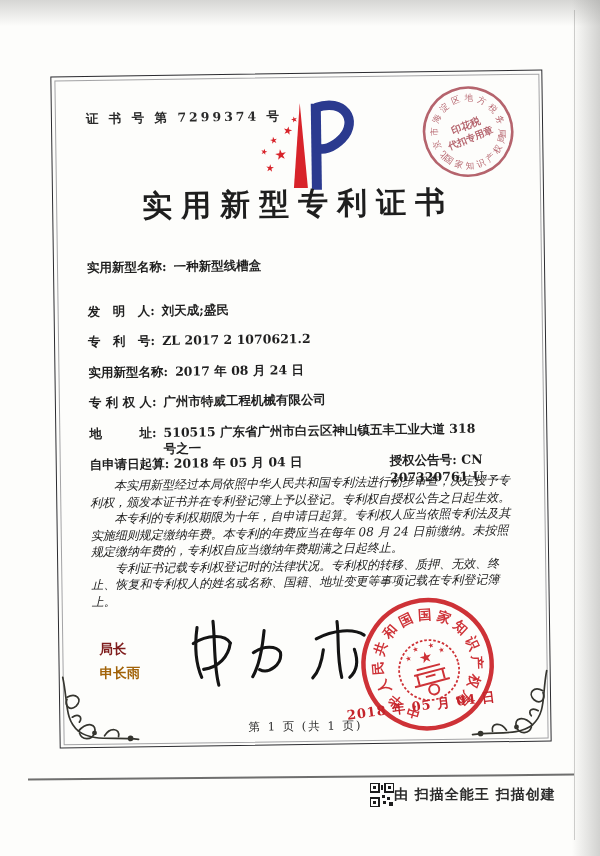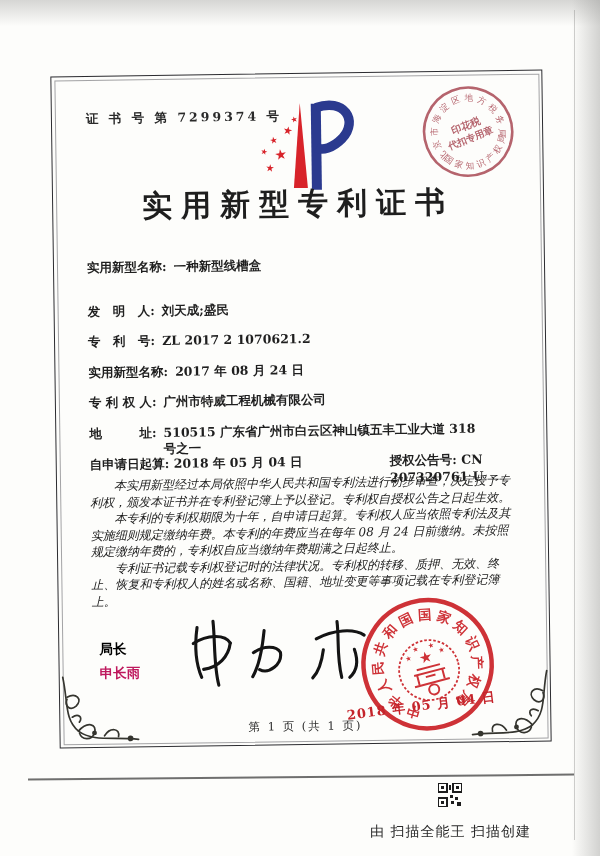--- a/index.html
+++ b/index.html
@@ -30,37 +30,37 @@
   .f1{top:183px}.f2{top:227px}.f3{top:257px}.f4{top:288px}.f5{top:318px}.f6{top:349px}
   .fgrant-l{position:absolute;left:33px;top:380px;font-size:12.5px;font-weight:600;color:#1f1f1f;}
   .fgrant-r{position:absolute;left:333px;top:380px;font-size:12.5px;font-weight:600;color:#1f1f1f;}
   .glabel{white-space:pre;}
   
   .paras{position:absolute;left:33px;top:401px;width:428px;font-size:12px;line-height:16.5px;
          font-style:italic;color:#1b1b1b;}
   .paras p{margin:0;text-indent:2em;}
   
   .dir-title{position:absolute;left:40px;top:564px;font-size:13.5px;font-weight:700;
-             font-family:Liberation Serif, serif;color:#000000;}
+             font-family:Liberation Serif, serif;color:#7f1d1d;}
   .dir-name{position:absolute;left:40px;top:588px;font-size:13.5px;font-weight:700;
-             font-family:"DejaVu Sans","Liberation Sans",sans-serif;color:#be185d;}
+             font-family:"DejaVu Sans","Liberation Sans",sans-serif;color:#a16207;}
   .sig{position:absolute;left:108px;top:538px;}
   
   .office-seal{position:absolute;left:296px;top:520px;transform:rotate(-14deg);opacity:.93;}
   .seal-date{position:absolute;left:286px;top:622px;width:200px;font-size:13px;font-weight:700;
              color:#c5242b;letter-spacing:1px;transform:rotate(-6.5deg);}
   .page-footer{position:absolute;left:0;top:645px;width:100%;text-align:center;font-size:11.5px;
                letter-spacing:2px;color:#2d2d2d;}
   .orn{position:absolute;bottom:-2px;}
   .orn-l{left:-2px;}
   .orn-r{right:-2px;transform:scaleX(-1);}
   
-  .scan-note{position:absolute;left:370px;top:783px;display:flex;align-items:center;gap:16px;
-             font-family:"DejaVu Sans","Liberation Sans",sans-serif;font-size:14px;font-weight:400;
-             letter-spacing:1px;color:#2b2b2b;flex-direction:column;}
+  .scan-note{position:absolute;left:370px;top:783px;display:flex;align-items:center;gap:0;
+             font-family:"DejaVu Sans","Liberation Sans",sans-serif;font-size:14px;font-weight:700;
+             letter-spacing:1px;color:#2b2b2b;}
   svg text{font-family:"DejaVu Serif","Liberation Serif",serif;}
 </style>
 </head>
 <body>
 
 <div class="canvas">
 
   <div class="shade-top"></div>
   <div class="shade-right"></div>
   <div class="page-edge"></div>

